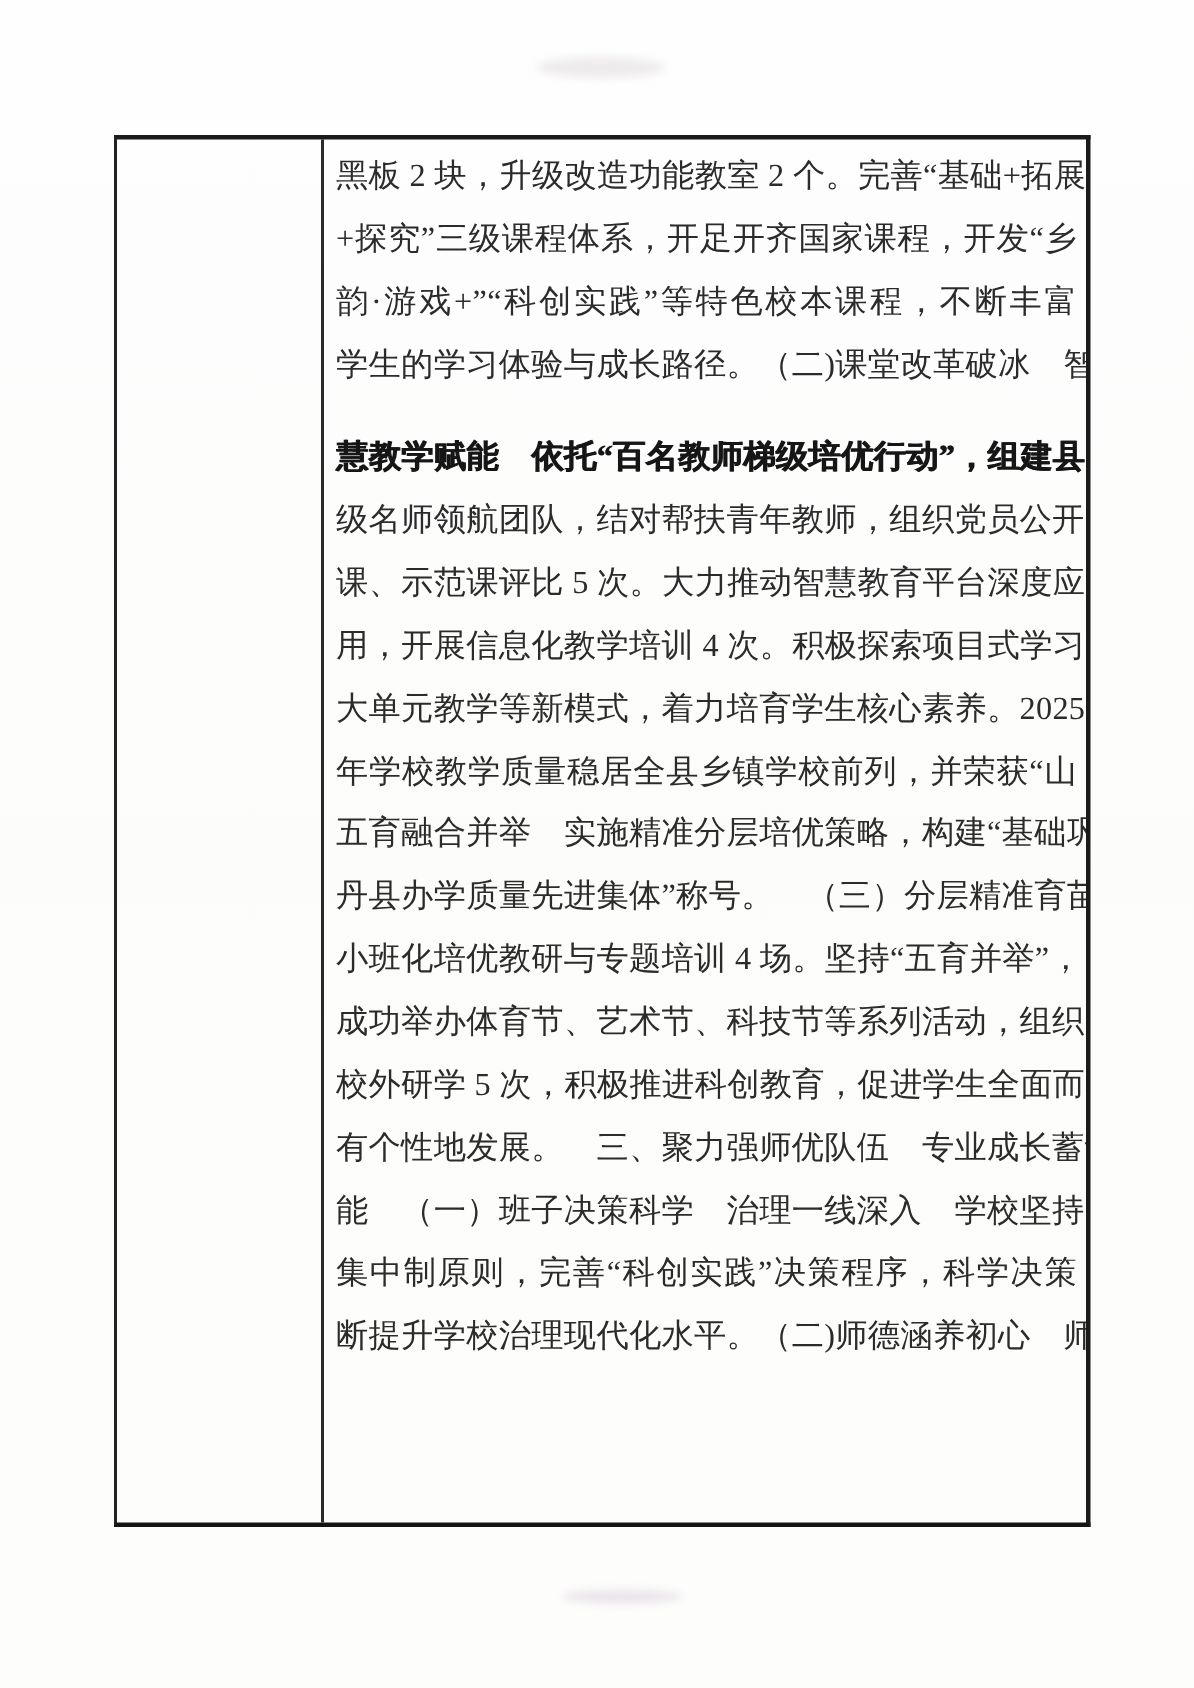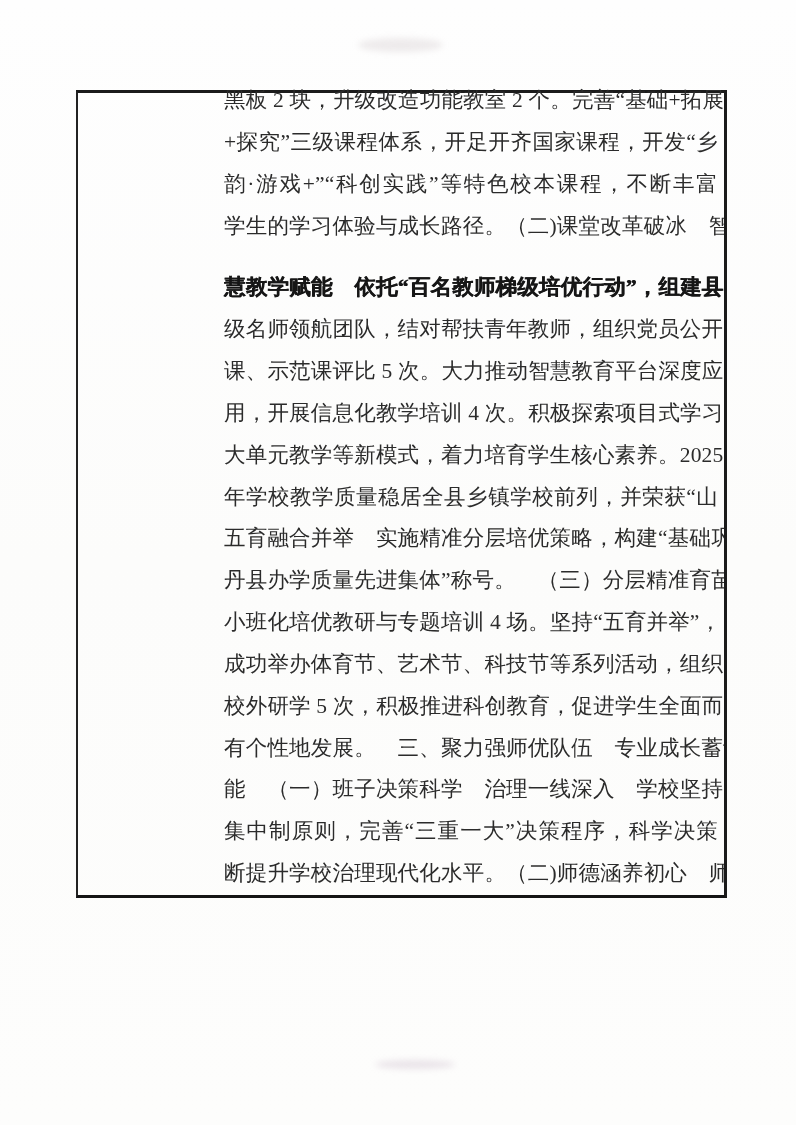--- a/index.html
+++ b/index.html
@@ -39,29 +39,28 @@
     width: 80px;
     height: 9px;
     background: rgba(185, 165, 185, 0.28);
   }
   
   .report-table {
     position: absolute;
     left: 76px;
     top: 90px;
     width: 651px;
-    height: 808px;
+    height: 928px;
     box-sizing: border-box;
     border-top: 3px solid #1b1b1b;
     border-left: 2px solid #222222;
     border-right: 3px solid #1b1b1b;
     border-bottom: 3px solid #141414;
     display: flex;
     background: transparent;
-    align-items: flex-end;
   }
   .cell-label {
     width: 138px;
     box-sizing: border-box;
     border-right: 2px solid #2a2a2a;
     flex: none;
   }
   .cell-content {
     flex: 1;
     box-sizing: border-box;
@@ -106,19 +105,19 @@
         <div class="text-line">用，开展信息化教学培训 4 次。积极探索项目式学习、</div>
         <div class="text-line">大单元教学等新模式，着力培育学生核心素养。2025</div>
         <div class="text-line">年学校教学质量稳居全县乡镇学校前列，并荣获“山</div>
         <div class="text-line">五育融合并举　实施精准分层培优策略，构建“基础巩</div>
         <div class="text-line">丹县办学质量先进集体”称号。　（三）分层精准育苗</div>
         <div class="text-line">小班化培优教研与专题培训 4 场。坚持“五育并举”，</div>
         <div class="text-line">成功举办体育节、艺术节、科技节等系列活动，组织</div>
         <div class="text-line">校外研学 5 次，积极推进科创教育，促进学生全面而</div>
         <div class="text-line">有个性地发展。　三、聚力强师优队伍　专业成长蓄动</div>
         <div class="text-line">能　（一）班子决策科学　治理一线深入　学校坚持民主</div>
-        <div class="text-line">集中制原则，完善“三重一大”决策程序，科学决策</div>
+        <div class="text-line">集中制原则，完善“科创实践”决策程序，科学决策</div>
         <div class="text-line">断提升学校治理现代化水平。（二)师德涵养初心　师</div>
       </div>
   </div>
 
   <div class="smudge smudge-bottom"></div>
 </div>
 
 </body></html>

